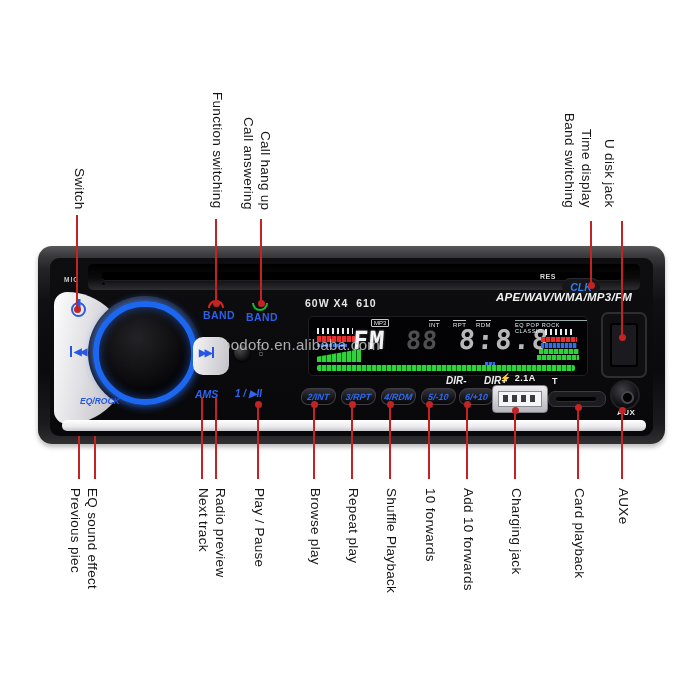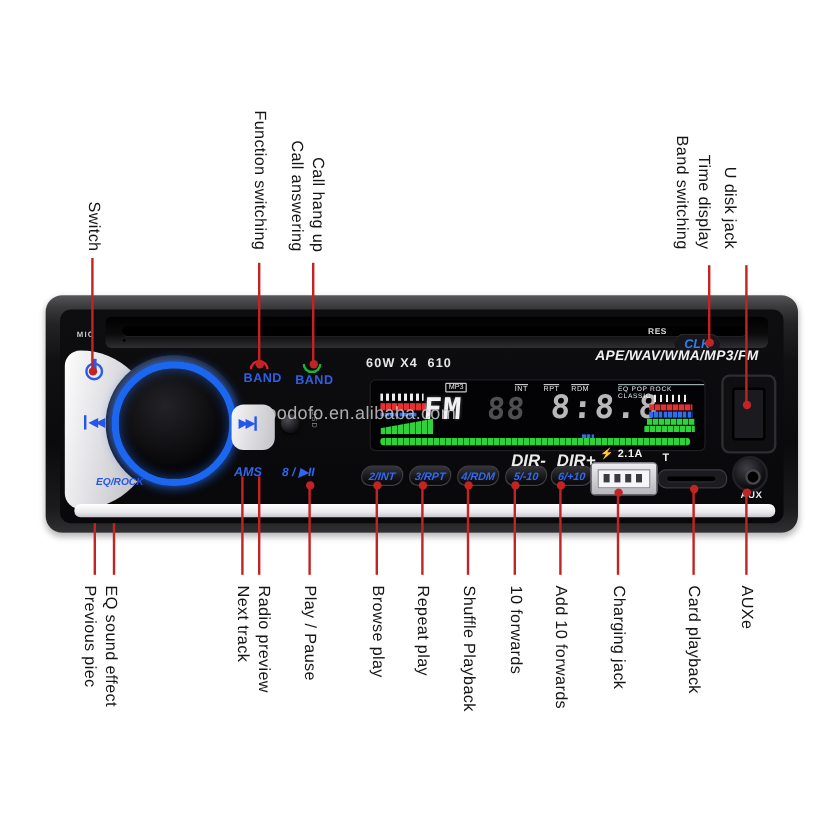--- a/index.html
+++ b/index.html
@@ -71,21 +71,21 @@
   .segfm{left:44px;top:9px;font-size:25px;color:#f2f2f4;text-shadow:0 0 3px rgba(255,255,255,.35);letter-spacing:1px;}
   .segghost{left:97px;top:9px;font-size:25px;color:rgba(255,255,255,.30);letter-spacing:1px;}
   .segtime{left:150px;top:7px;font-size:27px;color:rgba(255,255,255,.72);letter-spacing:2px;}
   
   .ams{left:157px;top:142px;font-size:10.5px;font-weight:bold;font-style:italic;color:#2e66f0;}
   .playkey{left:197px;top:142px;font-size:10px;font-weight:bold;font-style:italic;color:#2e66f0;}
   .key{position:absolute;top:142px;width:35px;height:17px;border-radius:8px;box-sizing:border-box;
        background:linear-gradient(180deg,#333338,#121215 70%,#08080a);border:1px solid #3e3e44;
        color:#2f6af2;font-weight:bold;font-style:italic;font-size:9px;
        display:flex;align-items:center;justify-content:center;transform:skewX(-6deg);}
-  .dirlab{position:absolute;top:129px;font-size:14px;font-weight:bold;font-style:italic;color:#ececec;}
+  .dirlab{position:absolute;top:129px;font-size:10px;font-weight:bold;font-style:italic;color:#ececec;margin-left:20px;}
   .usb{left:454px;top:139px;width:54px;height:26px;border-radius:4px;border:1px solid #7e7e86;
        background:linear-gradient(180deg,#ececf0,#b6b6bd);}
   .usb-in{position:absolute;left:5px;top:5px;width:42px;height:14px;background:#f6f6f8;border:1px solid #8a8a92;}
   .pin{position:absolute;top:3px;width:5px;height:7px;background:#3a3a40;}
   .charge{left:462px;top:127px;font-size:9px;font-weight:bold;color:#f2f2f2;letter-spacing:.5px;}
   .tlab{left:514px;top:130px;font-size:9px;font-weight:bold;color:#ececec;}
   .sd{left:510px;top:145px;width:56px;height:14px;background:#1b1b20;border:1px solid #3b3b41;border-radius:7px;}
   .sd-in{position:absolute;left:7px;top:5px;width:40px;height:4px;background:#000;border-radius:2px;box-shadow:0 1px 0 rgba(255,255,255,.08);}
   .aux{left:572px;top:134px;width:30px;height:30px;border-radius:50%;box-sizing:border-box;border:2px solid #222226;
        background:radial-gradient(circle at 40% 32%,#3f3f46,#0d0d10 68%);}
@@ -175,21 +175,21 @@
       <div class="abs ticks" style="left:236px;top:12px;width:30px;height:6px;"></div>
       <div class="abs rseg" style="left:232px;top:20px;width:36px;height:5px;"></div>
       <div class="abs bseg" style="left:232px;top:26px;width:36px;height:5px;"></div>
       <div class="abs gseg" style="left:230px;top:32px;width:40px;height:5px;"></div>
       <div class="abs gseg" style="left:228px;top:38px;width:42px;height:5px;"></div>
       <div class="abs bseg" style="left:176px;top:45px;width:10px;height:4px;"></div>
       <div class="abs gseg" style="left:8px;top:48px;width:258px;height:6px;border-radius:2px;"></div>
     </div>
 
     <span class="abs ams">AMS</span>
-    <span class="abs playkey">8 / ▶II</span>
+    <span class="abs playkey">1 / ▶II</span>
     <div class="key" style="left:263px;">2/INT</div>
     <div class="key" style="left:303px;">3/RPT</div>
     <div class="key" style="left:343px;">4/RDM</div>
     <div class="key" style="left:383px;">5/-10</div>
     <div class="key" style="left:421px;">6/+10</div>
     <span class="dirlab" style="left:388px;">DIR-</span>
     <span class="dirlab" style="left:426px;">DIR+</span>
 
     <span class="abs charge"><span>⚡</span> <span>2.1A</span></span>
     <div class="abs usb">

